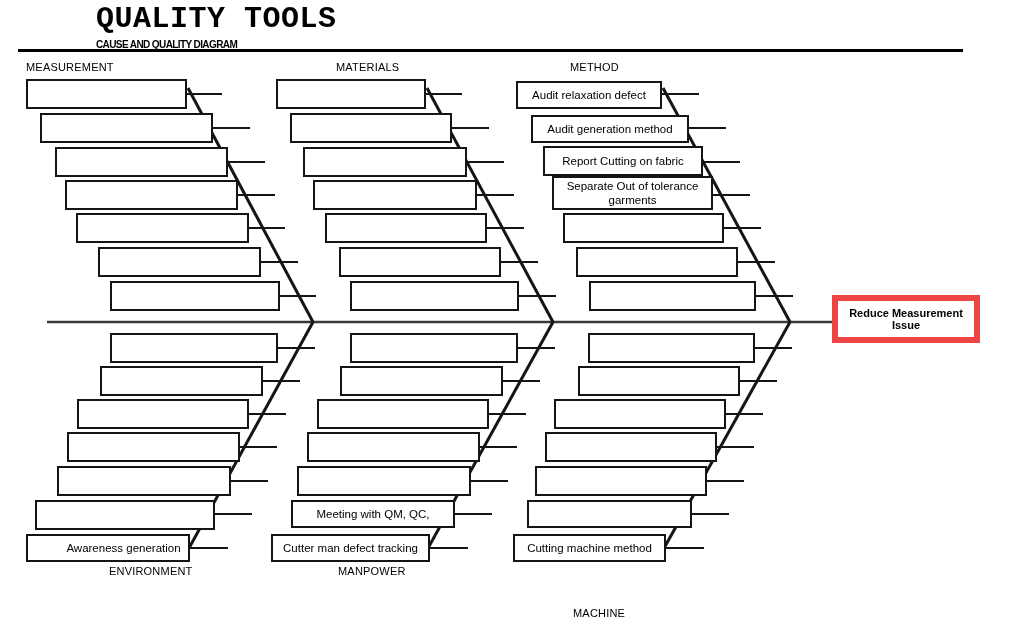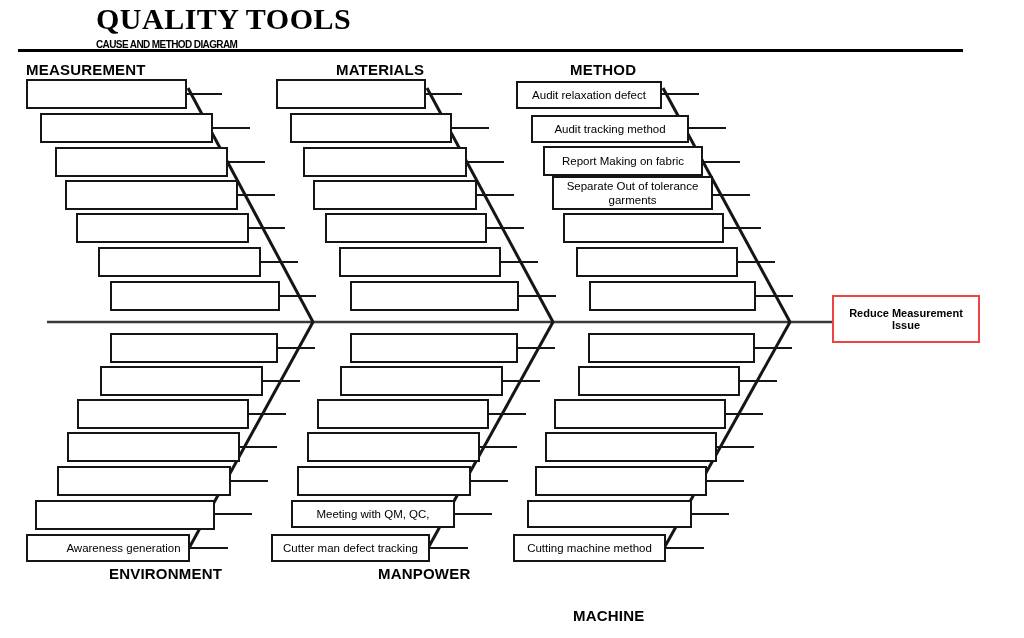--- a/index.html
+++ b/index.html
@@ -21,21 +21,21 @@
   }
 
   
   #title {
     position: absolute;
     left: 96px;
     top: 2px;
     font-size: 30px;
     font-weight: bold;
     letter-spacing: 0.5px;
-    font-family: Liberation Serif, serif;
+    font-family: Liberation Mono, monospace;
     white-space: nowrap;
   }
   #subtitle {
     position: absolute;
     left: 96px;
     top: 39px;
     font-size: 10px;
     font-weight: bold;
     letter-spacing: -0.6px;
     font-family: "Liberation Sans", sans-serif;
@@ -56,22 +56,22 @@
     left: 0;
     top: 0;
     width: 1024px;
     height: 638px;
     pointer-events: none;
   }
 
   
   .cat-label {
     position: absolute;
-    font-size: 15px;
-    font-weight: bold;
+    font-size: 11px;
+    font-weight: normal;
     letter-spacing: 0.2px;
     white-space: nowrap;
     font-family: "Liberation Sans", sans-serif;
   }
 
   
   .cause-box {
     position: absolute;
     box-sizing: border-box;
     border: 2px solid #151515;
@@ -89,39 +89,39 @@
   }
 
   
   #effect-box {
     position: absolute;
     left: 832px;
     top: 295px;
     width: 148px;
     height: 48px;
     box-sizing: border-box;
-    border: 2px solid #ef4444;
+    border: 6px solid #ef4444;
     background: #ffffff;
     display: flex;
     align-items: center;
     justify-content: center;
     text-align: center;
     font-size: 11px;
     font-weight: bold;
     font-family: "Liberation Sans", sans-serif;
     padding: 0 4px;
   }
 </style>
 </head>
 <body>
 
 <div id="page">
 
   <div id="title">QUALITY TOOLS</div>
-  <div id="subtitle">CAUSE AND METHOD DIAGRAM</div>
+  <div id="subtitle">CAUSE AND QUALITY DIAGRAM</div>
   <div id="header-rule"></div>
 
   <svg id="skeleton" viewBox="0 0 1024 638" xmlns="http://www.w3.org/2000/svg">
 
     <line x1="47" y1="322" x2="832" y2="322" stroke="#3a3a3a" stroke-width="2.5"></line>
 
     <line x1="188" y1="88" x2="313" y2="322" stroke="#151515" stroke-width="3"></line>
     <line x1="427" y1="88" x2="553" y2="322" stroke="#151515" stroke-width="3"></line>
     <line x1="663" y1="88" x2="790" y2="322" stroke="#151515" stroke-width="3"></line>
 
@@ -175,42 +175,42 @@
     <line x1="717" y1="447" x2="754" y2="447" stroke="#151515" stroke-width="2"></line>
     <line x1="707" y1="481" x2="744" y2="481" stroke="#151515" stroke-width="2"></line>
     <line x1="692" y1="514" x2="729" y2="514" stroke="#151515" stroke-width="2"></line>
     <line x1="666" y1="548" x2="704" y2="548" stroke="#151515" stroke-width="2"></line>
   </svg>
 
   <div class="cat-label" style="left:26px;  top:61px;">MEASUREMENT</div>
   <div class="cat-label" style="left:336px; top:61px;">MATERIALS</div>
   <div class="cat-label" style="left:570px; top:61px;">METHOD</div>
   <div class="cat-label" style="left:96px;  top:565px;padding-left:13px;">ENVIRONMENT</div>
-  <div class="cat-label" style="left:338px; top:565px;margin-left:40px;">MANPOWER</div>
+  <div class="cat-label" style="left:338px; top:565px;">MANPOWER</div>
   <div class="cat-label" style="left:573px; top:565px;margin-top:42px;">MACHINE</div>
 
   <div class="cause-box" style="left:26px;  top:79px;  width:161px; height:30px;"></div>
   <div class="cause-box" style="left:40px;  top:113px; width:173px; height:30px;"></div>
   <div class="cause-box" style="left:55px;  top:147px; width:173px; height:30px;"></div>
   <div class="cause-box" style="left:65px;  top:180px; width:173px; height:30px;"></div>
   <div class="cause-box" style="left:76px;  top:213px; width:173px; height:30px;"></div>
   <div class="cause-box" style="left:98px;  top:247px; width:163px; height:30px;"></div>
   <div class="cause-box" style="left:110px; top:281px; width:170px; height:30px;"></div>
 
   <div class="cause-box" style="left:276px; top:79px;  width:150px; height:30px;"></div>
   <div class="cause-box" style="left:290px; top:113px; width:162px; height:30px;"></div>
   <div class="cause-box" style="left:303px; top:147px; width:164px; height:30px;"></div>
   <div class="cause-box" style="left:313px; top:180px; width:164px; height:30px;"></div>
   <div class="cause-box" style="left:325px; top:213px; width:162px; height:30px;"></div>
   <div class="cause-box" style="left:339px; top:247px; width:162px; height:30px;"></div>
   <div class="cause-box" style="left:350px; top:281px; width:169px; height:30px;"></div>
 
   <div class="cause-box" style="left:516px; top:81px;  width:146px; height:28px;">Audit relaxation defect</div>
-  <div class="cause-box" style="left:531px; top:115px; width:158px; height:28px;">Audit tracking method</div>
-  <div class="cause-box" style="left:543px; top:146px; width:160px; height:30px;">Report Making on fabric</div>
+  <div class="cause-box" style="left:531px; top:115px; width:158px; height:28px;">Audit generation method</div>
+  <div class="cause-box" style="left:543px; top:146px; width:160px; height:30px;">Report Cutting on fabric</div>
   <div class="cause-box" style="left:552px; top:176px; width:161px; height:34px;">Separate Out of tolerance garments</div>
   <div class="cause-box" style="left:563px; top:213px; width:161px; height:30px;"></div>
   <div class="cause-box" style="left:576px; top:247px; width:162px; height:30px;"></div>
   <div class="cause-box" style="left:589px; top:281px; width:167px; height:30px;"></div>
 
   <div class="cause-box" style="left:110px; top:333px; width:168px; height:30px;"></div>
   <div class="cause-box" style="left:100px; top:366px; width:163px; height:30px;"></div>
   <div class="cause-box" style="left:77px;  top:399px; width:172px; height:30px;"></div>
   <div class="cause-box" style="left:67px;  top:432px; width:173px; height:30px;"></div>
   <div class="cause-box" style="left:57px;  top:466px; width:174px; height:30px;"></div>

